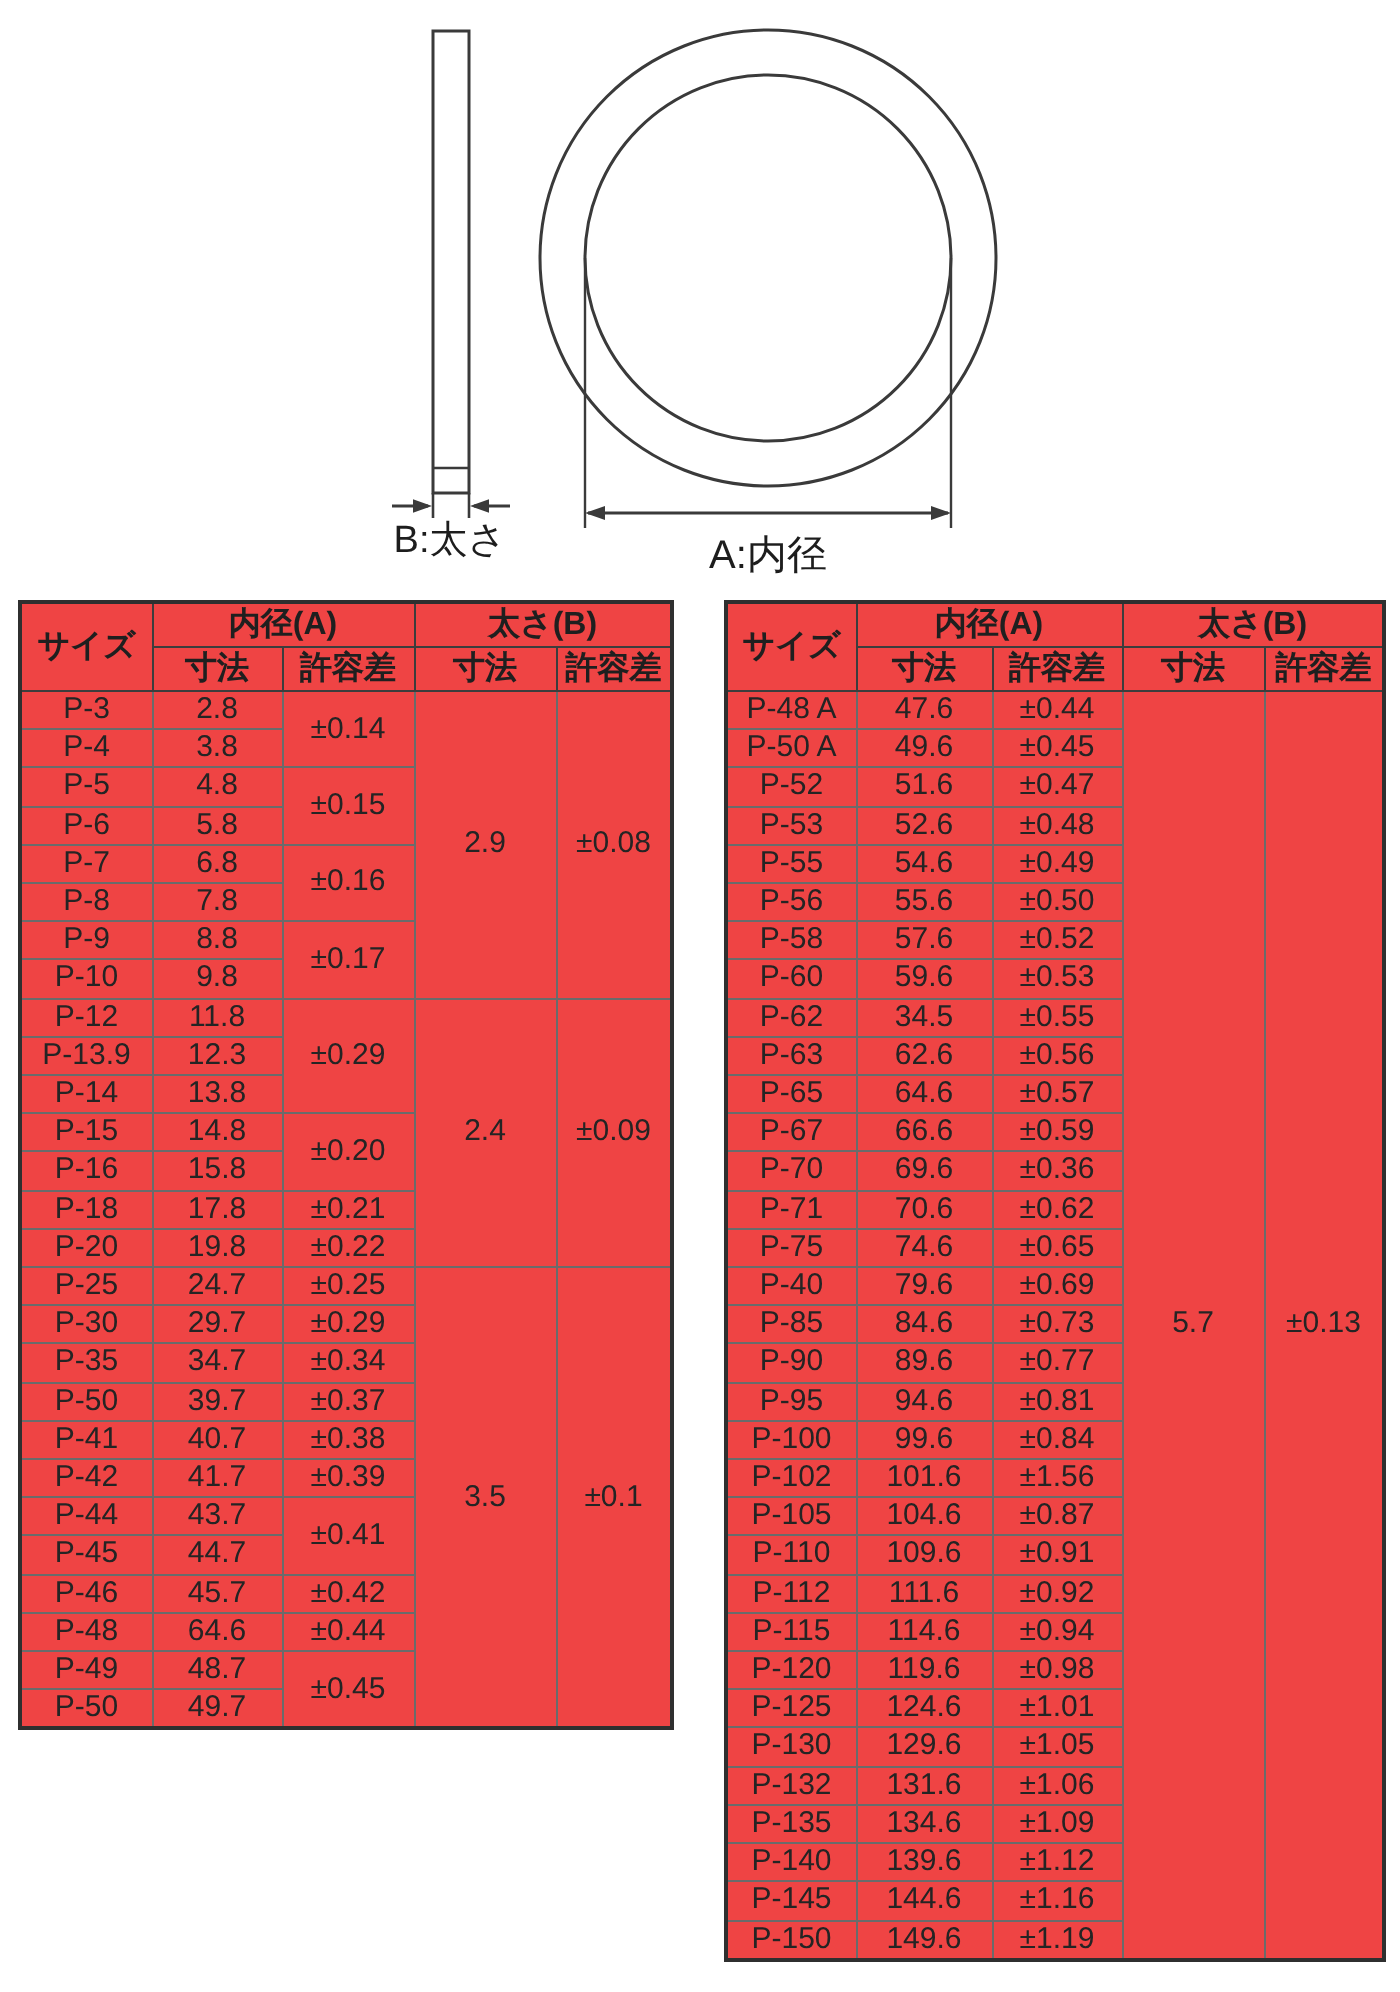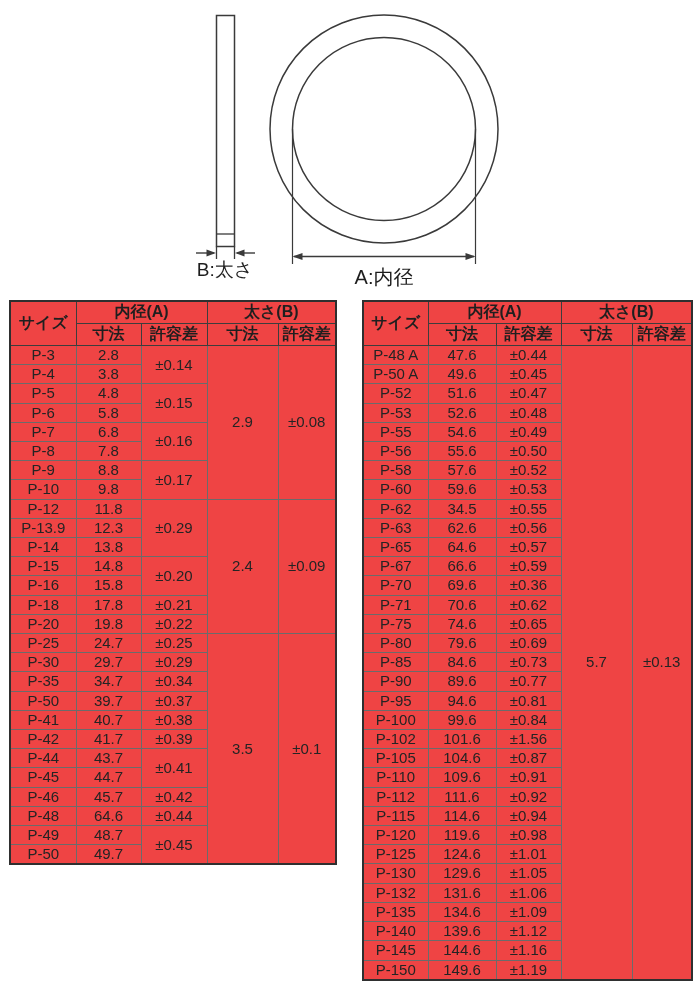--- a/index.html
+++ b/index.html
@@ -330,21 +330,21 @@
           <td>P-71</td>
           <td>70.6</td>
           <td>±0.62</td>
         </tr>
         <tr>
           <td>P-75</td>
           <td>74.6</td>
           <td>±0.65</td>
         </tr>
         <tr>
-          <td>P-80</td>
+          <td>P-40</td>
           <td>79.6</td>
           <td>±0.69</td>
         </tr>
         <tr>
           <td>P-85</td>
           <td>84.6</td>
           <td>±0.73</td>
         </tr>
         <tr>
           <td>P-90</td>

